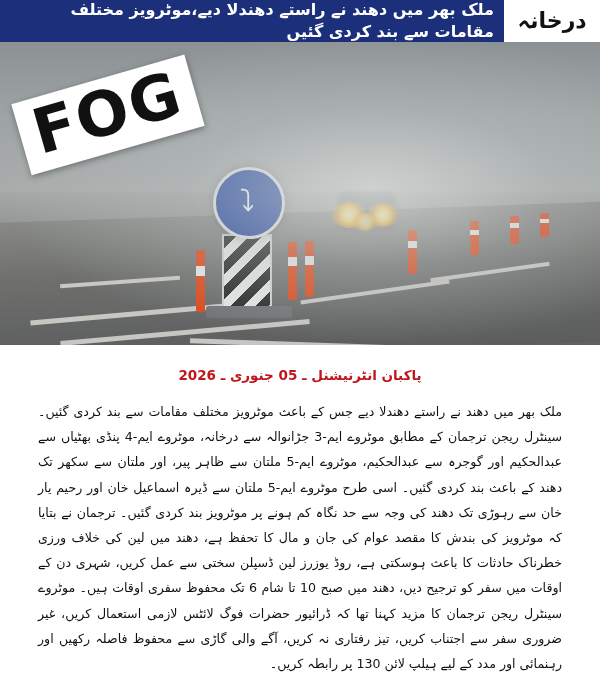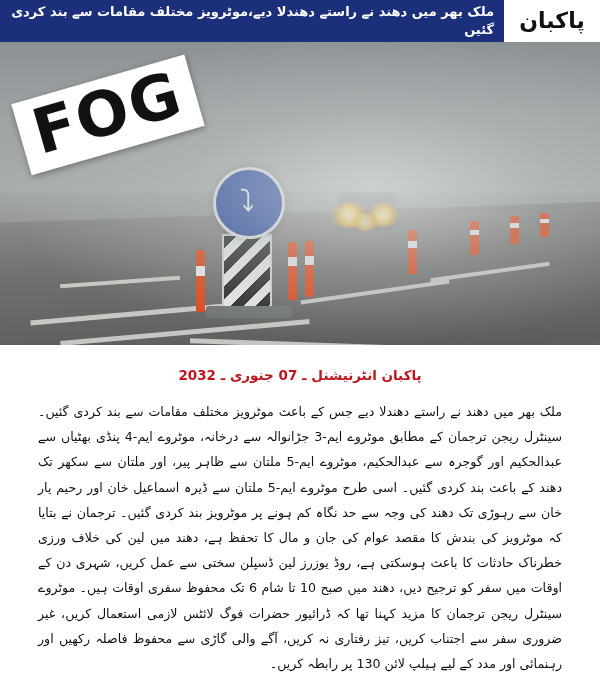--- a/index.html
+++ b/index.html
@@ -53,21 +53,21 @@
     display: flex;
     align-items: center;
     justify-content: flex-end;
     padding: 0 10px 0 6px;
   }
   .headline {
     font-family: "DejaVu Sans", sans-serif;
     direction: rtl;
     text-align: right;
     color: #ffffff;
-    font-size: 13px;
+    font-size: 16px;
     font-weight: bold;
     line-height: 1.35;
   }
 
   
   .photo {
     position: relative;
     width: 600px;
     height: 303px;
     overflow: hidden;
@@ -231,21 +231,21 @@
     margin: 12px;
   }
 </style>
 </head>
 <body>
 
 <div class="page">
 
   <div class="header">
     <div class="logo-box">
-      <div class="logo-text">پاکبان</div>
+      <div class="logo-text">درخانہ</div>
     </div>
     <div class="headline-wrap">
       <div class="headline">ملک بھر میں دھند نے راستے دھندلا دیے،موٹرویز مختلف مقامات سے بند کردی گئیں</div>
     </div>
   </div>
 
   <div class="photo">
     <div class="sky"></div>
     <div class="ground"></div>
     <div class="road"></div>
@@ -277,17 +277,17 @@
     <div class="arrow-glyph">⤵</div>
 
     <div class="fogwash"></div>
 
     <div class="fog-badge">
       <span>FOG</span>
     </div>
   </div>
 
   <div class="article">
-    <p class="byline">پاکبان انٹرنیشنل ـ 07 جنوری ـ 2032</p>
+    <p class="byline">پاکبان انٹرنیشنل ـ 05 جنوری ـ 2026</p>
     <p class="body-text">ملک بھر میں دھند نے راستے دھندلا دیے جس کے باعث موٹرویز مختلف مقامات سے بند کردی گئیں۔سینٹرل ریجن ترجمان کے مطابق موٹروے ایم-3 جڑانوالہ سے درخانہ، موٹروے ایم-4 پنڈی بھٹیاں سے عبدالحکیم اور گوجرہ سے عبدالحکیم، موٹروے ایم-5 ملتان سے ظاہر پیر، اور ملتان سے سکھر تک دھند کے باعث بند کردی گئیں۔ اسی طرح موٹروے ایم-5 ملتان سے ڈیرہ اسماعیل خان اور رحیم یار خان سے رہوڑی تک دھند کی وجہ سے حد نگاہ کم ہونے پر موٹرویز بند کردی گئیں۔ ترجمان نے بتایا کہ موٹرویز کی بندش کا مقصد عوام کی جان و مال کا تحفظ ہے، دھند میں لین کی خلاف ورزی خطرناک حادثات کا باعث ہوسکتی ہے، روڈ یوزرز لین ڈسپلن سختی سے عمل کریں، شہری دن کے اوقات میں سفر کو ترجیح دیں، دھند میں صبح 10 تا شام 6 تک محفوظ سفری اوقات ہیں۔ موٹروے سینٹرل ریجن ترجمان کا مزید کہنا تھا کہ ڈرائیور حضرات فوگ لائٹس لازمی استعمال کریں، غیر ضروری سفر سے اجتناب کریں، تیز رفتاری نہ کریں، آگے والی گاڑی سے محفوظ فاصلہ رکھیں اور رہنمائی اور مدد کے لیے ہیلپ لائن 130 پر رابطہ کریں۔</p>
   </div>
 
 </div>
 
 </body></html>

